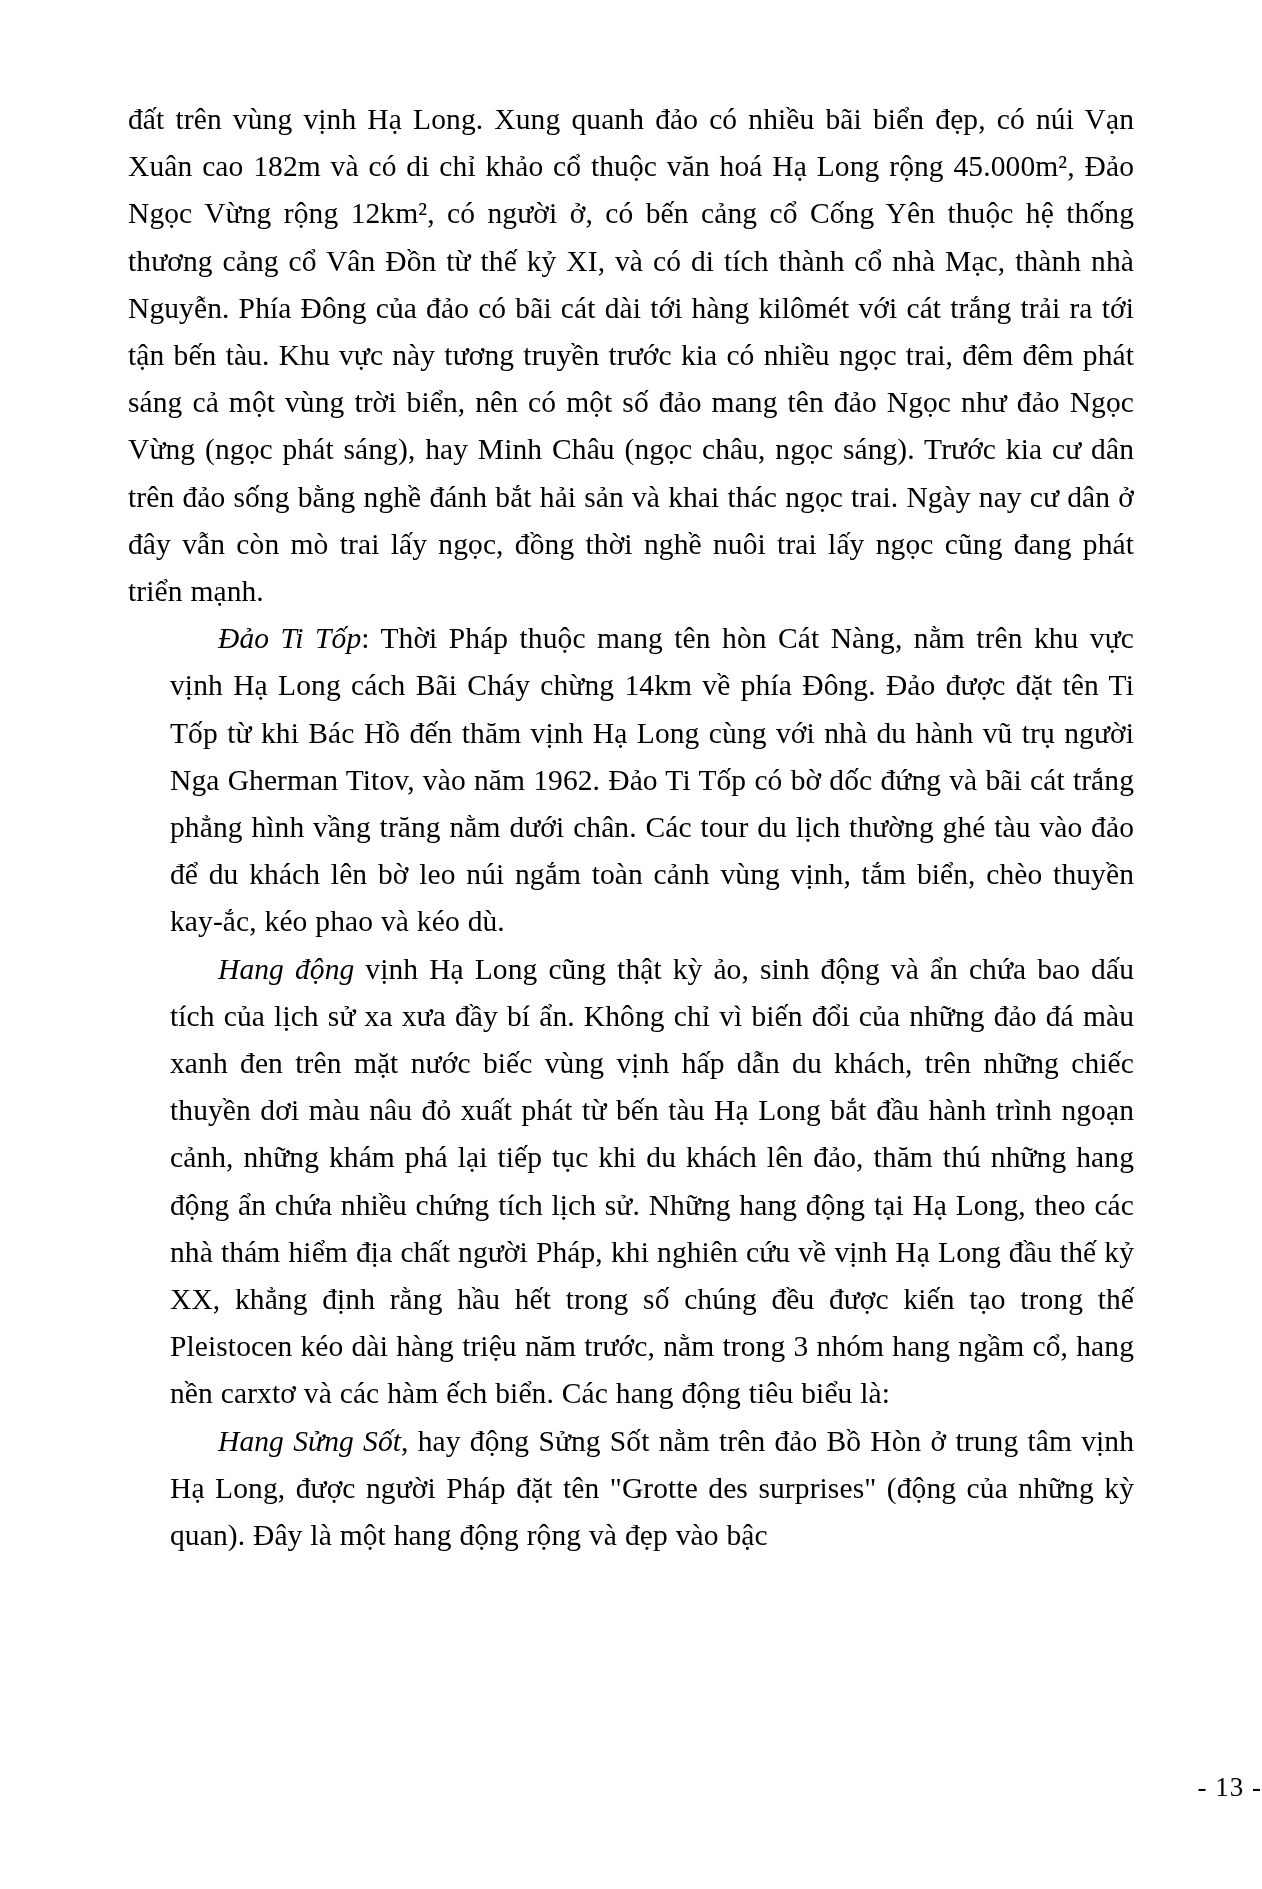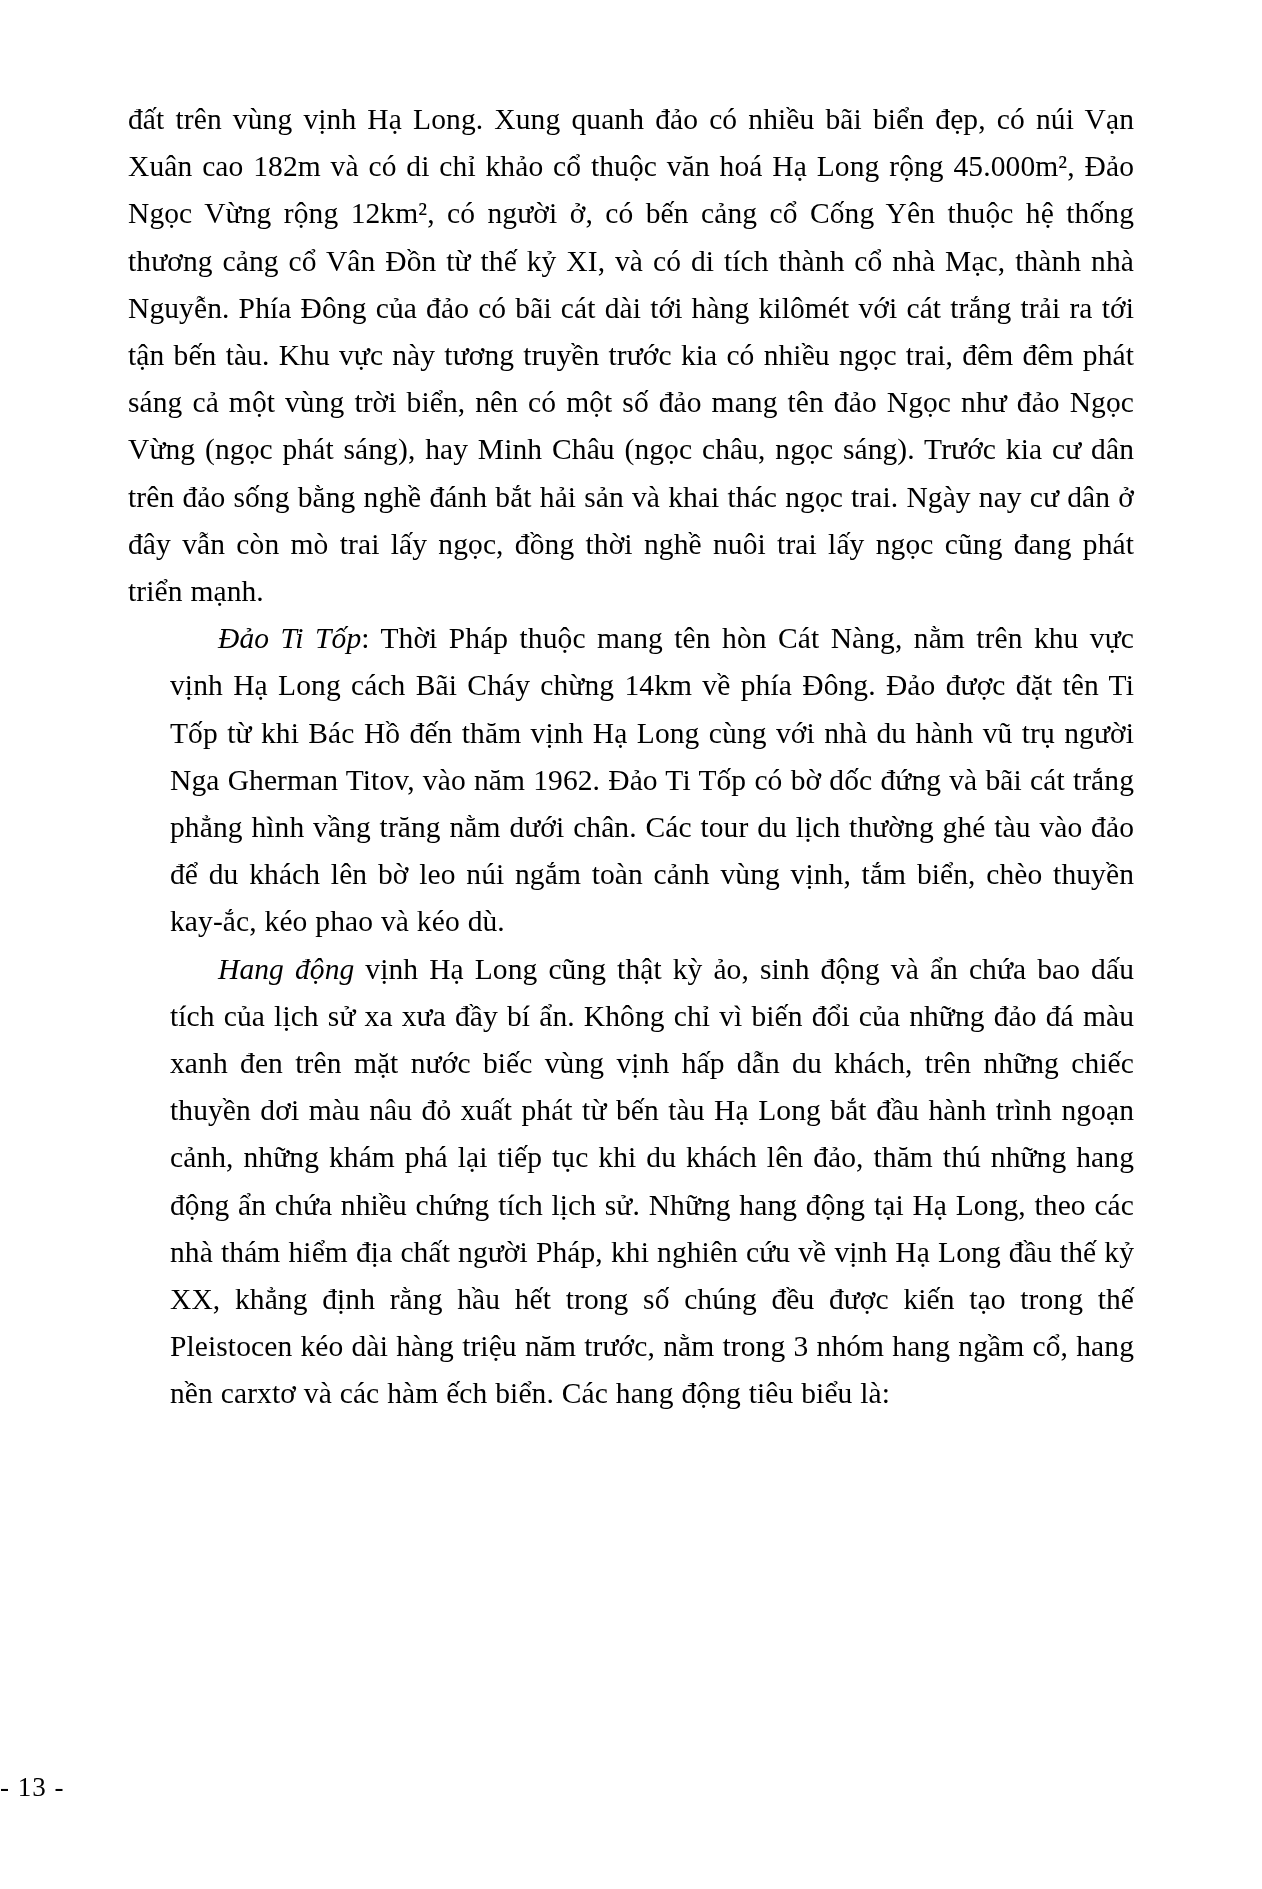--- a/index.html
+++ b/index.html
@@ -39,34 +39,35 @@
     margin-left: 42px;
   }
   .it {
     font-style: italic;
   }
   .footer {
     position: absolute;
     left: 0;
     right: 0;
     bottom: 86px;
-    text-align: left;
+    text-align: right;
     font-size: 27px;
     letter-spacing: 1px;
   }
 </style>
 </head>
 <body>
 
 <div class="page">
   <div class="content">
 
     <p class="para"><span>đất trên vùng vịnh Hạ Long. Xung quanh đảo có nhiều bãi biển đẹp, có núi Vạn Xuân cao 182m và có di chỉ khảo cổ thuộc văn hoá Hạ Long rộng 45.000m², Đảo Ngọc Vừng rộng 12km², có người ở, có bến cảng cổ Cống Yên thuộc hệ thống thương cảng cổ Vân Đồn từ thế kỷ XI, và có di tích thành cổ nhà Mạc, thành nhà Nguyễn. Phía Đông của đảo có bãi cát dài tới hàng kilômét với cát trắng trải ra tới tận bến tàu. Khu vực này tương truyền trước kia có nhiều ngọc trai, đêm đêm phát sáng cả một vùng trời biển, nên có một số đảo mang tên đảo Ngọc như đảo Ngọc Vừng (ngọc phát sáng), hay Minh Châu (ngọc châu, ngọc sáng). Trước kia cư dân trên đảo sống bằng nghề đánh bắt hải sản và khai thác ngọc trai. Ngày nay cư dân ở đây vẫn còn mò trai lấy ngọc, đồng thời nghề nuôi trai lấy ngọc cũng đang phát triển mạnh.</span></p>
 
     <p class="para indent"><span class="it">Đảo Ti Tốp</span><span>: Thời Pháp thuộc mang tên hòn Cát Nàng, nằm trên khu vực vịnh Hạ Long cách Bãi Cháy chừng 14km về phía Đông. Đảo được đặt tên Ti Tốp từ khi Bác Hồ đến thăm vịnh Hạ Long cùng với nhà du hành vũ trụ người Nga Gherman Titov, vào năm 1962. Đảo Ti Tốp có bờ dốc đứng và bãi cát trắng phẳng hình vầng trăng nằm dưới chân. Các tour du lịch thường ghé tàu vào đảo để du khách lên bờ leo núi ngắm toàn cảnh vùng vịnh, tắm biển, chèo thuyền kay-ắc, kéo phao và kéo dù.</span></p>
 
     <p class="para indent"><span class="it">Hang động</span><span> vịnh Hạ Long cũng thật kỳ ảo, sinh động và ẩn chứa bao dấu tích của lịch sử xa xưa đầy bí ẩn. Không chỉ vì biến đổi của những đảo đá màu xanh đen trên mặt nước biếc vùng vịnh hấp dẫn du khách, trên những chiếc thuyền dơi màu nâu đỏ xuất phát từ bến tàu Hạ Long bắt đầu hành trình ngoạn cảnh, những khám phá lại tiếp tục khi du khách lên đảo, thăm thú những hang động ẩn chứa nhiều chứng tích lịch sử. Những hang động tại Hạ Long, theo các nhà thám hiểm địa chất người Pháp, khi nghiên cứu về vịnh Hạ Long đầu thế kỷ XX, khẳng định rằng hầu hết trong số chúng đều được kiến tạo trong thế Pleistocen kéo dài hàng triệu năm trước, nằm trong 3 nhóm hang ngầm cổ, hang nền carxtơ và các hàm ếch biển. Các hang động tiêu biểu là:</span></p>
 
+    <p class="para indent"><span class="it">Hang Sửng Sốt</span><span>, hay động Sửng Sốt nằm trên đảo Bồ Hòn ở trung tâm vịnh Hạ Long, được người Pháp đặt tên "Grotte des surprises" (động của những kỳ quan). Đây là một hang động rộng và đẹp vào bậc</span></p>
 
   </div>
 
   <div class="footer">- 13 -</div>
 </div>
 
 </body></html>

